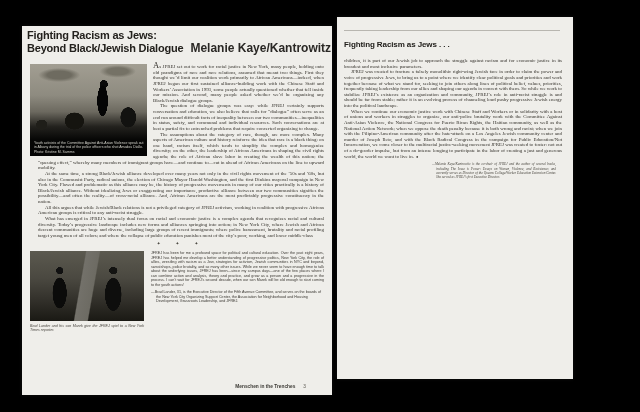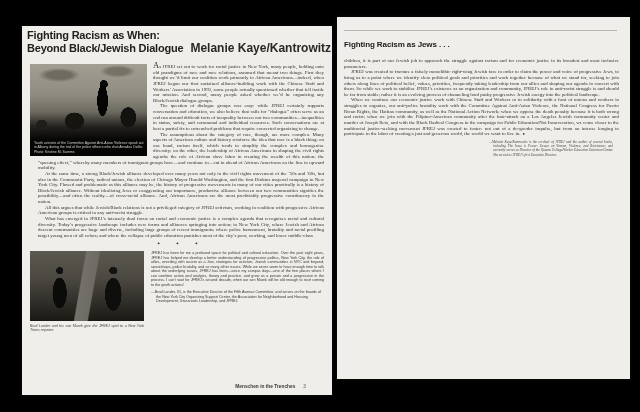--- a/index.html
+++ b/index.html
@@ -3,21 +3,21 @@
 <meta charset="utf-8">
 <style>
   html,body { margin:0; padding:0; }
   body {
     width:640px; height:412px; background:#000;
     font-family:"Liberation Serif", serif;
     overflow:hidden; position:relative;
   }
   .page { position:absolute; background:#efeeea; box-shadow:0 0 4px rgba(255,255,255,.06); }
   .page-left  { left:22px; top:26px; width:310px; height:369px; }
-  .page-right { left:337px; top:17px; width:293px; height:362px; }
+  .page-right { left:337px; top:17px; width:236px; height:362px; }
 
   
   .lp-title {
     margin:3px 0 0 5px;
     font-family:"Liberation Sans", sans-serif;
     font-weight:bold; font-size:11px; line-height:12.5px;
     letter-spacing:-0.2px; color:#23211d;
   }
   .lp-title .byline {
     font-size:12px; margin-left:7px; letter-spacing:0; color:#2a2825;
@@ -101,21 +101,21 @@
     text-align:justify; padding-left:4px; text-indent:-4px;
   }
 </style>
 </head>
 <body>
 
 <div>
 
   <div class="page page-left">
     <div class="lp-title">
-      <span>Fighting Racism as When:</span><br>
+      <span>Fighting Racism as Jews:</span><br>
       <span>Beyond Black/Jewish Dialogue</span><span class="byline">Melanie Kaye/Kantrowitz</span>
     </div>
 
     <div class="lp-body">
       <div class="photo photo-top">
         <div class="photo-caption">Youth activists of the Committee Against Anti-Asian Violence speak out in Albany during the trial of the police officers who shot Amadou Diallo. Photo: Kristine M. Samms</div>
       </div>
       <p><span class="dropcap">A</span><span>s JFREJ set out to work for racial justice in New York, many people, holding onto old paradigms of race and race relations, assumed that meant two things. First they thought we’d limit our coalition work primarily to African Americans—indeed, when JFREJ began our first sustained alliance-building work with the Chinese Staff and Workers’ Association in 1993, some people actually questioned whether that fell inside our mission. And second, many people asked whether we’d be organizing any Black/Jewish dialogue groups.</span></p>
       <p class="ind">The question of dialogue groups was easy: while JFREJ certainly supports conversation and education, we also believe that calls for “dialogue” often serve as an end run around difficult facts of inequality between our two communities—inequalities in status, safety, and communal and individual resources. Such conversations are at best a partial fix to entrenched problems that require concerted organizing to change.</p>
       <p class="ind">The assumptions about the category of race, though, are more complex. Many aspects of American culture and history reinforce the idea that race is a black thing: on one hand, racism itself, which tends to simplify the complex and homogenize diversity; on the other, the leadership of African Americans in shaping the civil rights agenda; the role of African slave labor in creating the wealth of this nation; the “queuing effect,” whereby many members of immigrant groups have—and continue to—cut in ahead of African Americans on the line to upward mobility.</p>

